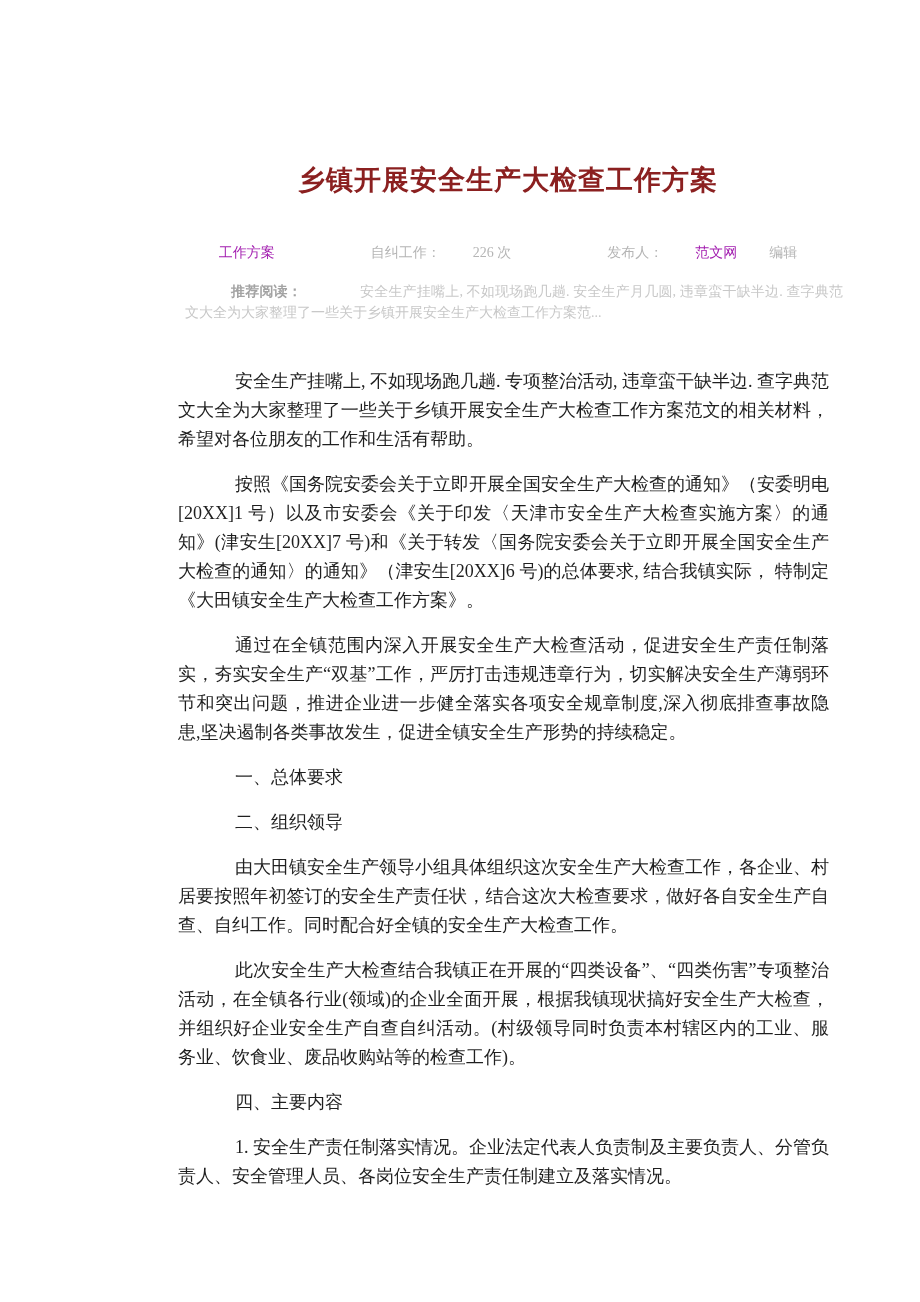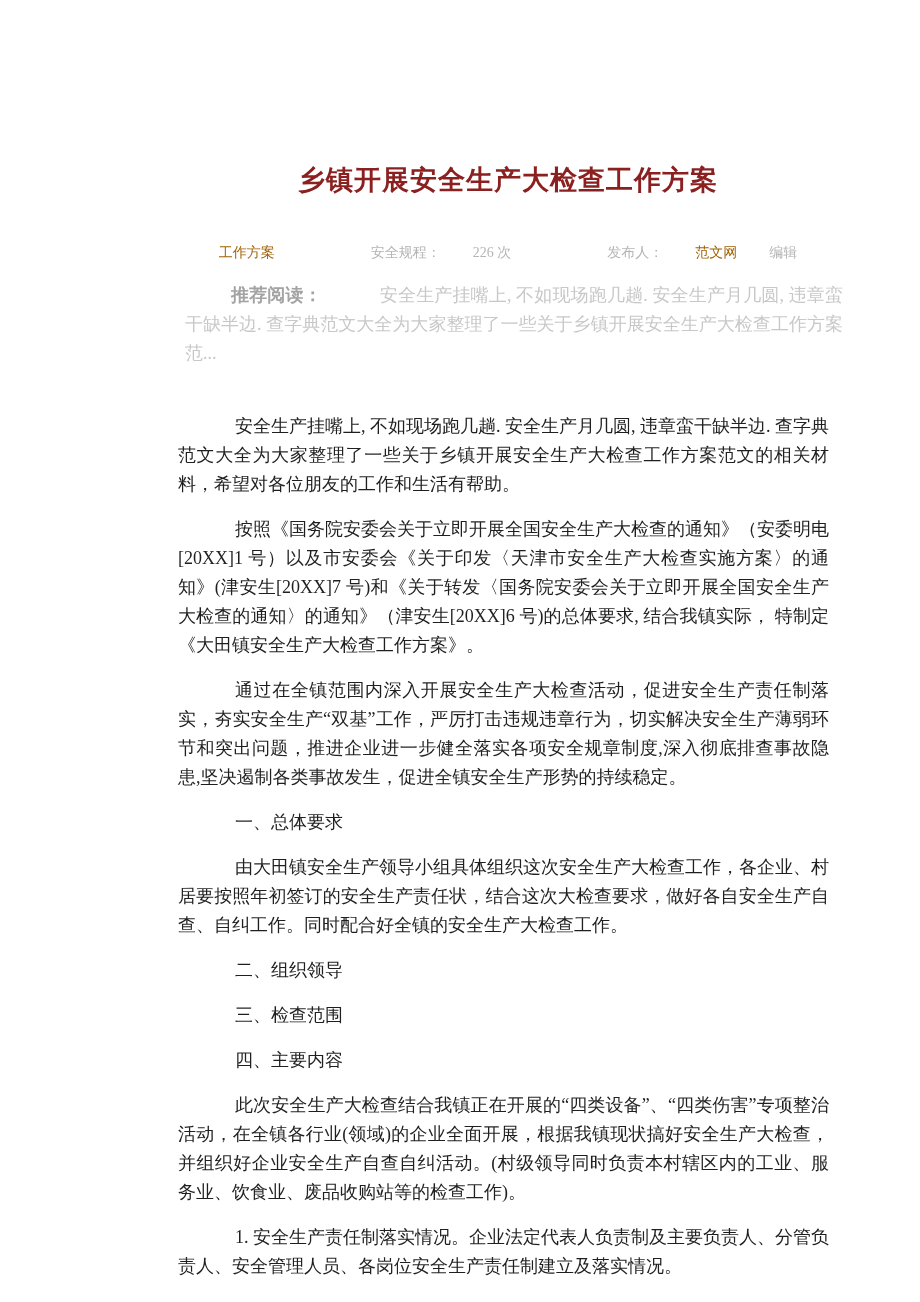--- a/index.html
+++ b/index.html
@@ -21,28 +21,28 @@
     line-height:32px;
   }
 
   .meta-line {
     margin-top:29px;
     text-align:center;
     font-size:14px;
     color:#b5b5b5;
     line-height:20px;
   }
-  .meta-dark { color:#a16207; }
+  .meta-dark { color:#a21caf; }
   .meta-gap { display:inline-block; width:32px; }
 
   .recommend {
     margin:18px 0 0 137px;
     width:658px;
-    font-size:18px;
-    line-height:29px;
+    font-size:14px;
+    line-height:21px;
     color:#c8c8c8;
     text-align:justify;
     text-indent:30px;
   }
   .recommend-label {
     font-weight:bold;
     color:#a3a3a3;
     padding-right:26px;
   }
 
@@ -60,33 +60,32 @@
   }
 </style>
 </head>
 <body>
 
 <div class="page">
 
   <h1 class="doc-title">乡镇开展安全生产大检查工作方案</h1>
 
   <div class="meta-line">
-    <span class="meta-dark">工作方案</span><span class="meta-gap"></span><span>安全规程：</span><span>226 次</span><span class="meta-gap"></span><span>发布人：</span><span class="meta-dark">范文网</span><span>编辑</span>
+    <span class="meta-dark">工作方案</span><span class="meta-gap"></span><span>自纠工作：</span><span>226 次</span><span class="meta-gap"></span><span>发布人：</span><span class="meta-dark">范文网</span><span>编辑</span>
   </div>
 
   <div class="recommend">
     <span class="recommend-label">推荐阅读：</span><span>安全生产挂嘴上, 不如现场跑几趟. 安全生产月几圆, 违章蛮干缺半边. 查字典范文大全为大家整理了一些关于乡镇开展安全生产大检查工作方案范...</span>
   </div>
 
   <div class="doc-body" id="doc-body">
-      <div class="para">安全生产挂嘴上, 不如现场跑几趟. 安全生产月几圆, 违章蛮干缺半边. 查字典范文大全为大家整理了一些关于乡镇开展安全生产大检查工作方案范文的相关材料，希望对各位朋友的工作和生活有帮助。</div>
+      <div class="para">安全生产挂嘴上, 不如现场跑几趟. 专项整治活动, 违章蛮干缺半边. 查字典范文大全为大家整理了一些关于乡镇开展安全生产大检查工作方案范文的相关材料，希望对各位朋友的工作和生活有帮助。</div>
       <div class="para">按照《国务院安委会关于立即开展全国安全生产大检查的通知》（安委明电[20XX]1 号）以及市安委会《关于印发〈天津市安全生产大检查实施方案〉的通知》(津安生[20XX]7 号)和《关于转发〈国务院安委会关于立即开展全国安全生产大检查的通知〉的通知》（津安生[20XX]6 号)的总体要求, 结合我镇实际， 特制定《大田镇安全生产大检查工作方案》。</div>
       <div class="para">通过在全镇范围内深入开展安全生产大检查活动，促进安全生产责任制落实，夯实安全生产“双基”工作，严厉打击违规违章行为，切实解决安全生产薄弱环节和突出问题，推进企业进一步健全落实各项安全规章制度,深入彻底排查事故隐患,坚决遏制各类事故发生，促进全镇安全生产形势的持续稳定。</div>
       <div class="para">一、总体要求</div>
+      <div class="para">二、组织领导</div>
       <div class="para">由大田镇安全生产领导小组具体组织这次安全生产大检查工作，各企业、村居要按照年初签订的安全生产责任状，结合这次大检查要求，做好各自安全生产自查、自纠工作。同时配合好全镇的安全生产大检查工作。</div>
-      <div class="para">二、组织领导</div>
-      <div class="para">三、检查范围</div>
+      <div class="para">此次安全生产大检查结合我镇正在开展的“四类设备”、“四类伤害”专项整治活动，在全镇各行业(领域)的企业全面开展，根据我镇现状搞好安全生产大检查，并组织好企业安全生产自查自纠活动。(村级领导同时负责本村辖区内的工业、服务业、饮食业、废品收购站等的检查工作)。</div>
       <div class="para">四、主要内容</div>
-      <div class="para">此次安全生产大检查结合我镇正在开展的“四类设备”、“四类伤害”专项整治活动，在全镇各行业(领域)的企业全面开展，根据我镇现状搞好安全生产大检查，并组织好企业安全生产自查自纠活动。(村级领导同时负责本村辖区内的工业、服务业、饮食业、废品收购站等的检查工作)。</div>
       <div class="para">1. 安全生产责任制落实情况。企业法定代表人负责制及主要负责人、分管负责人、安全管理人员、各岗位安全生产责任制建立及落实情况。</div>
     </div>
 
 </div>
 
 </body></html>

